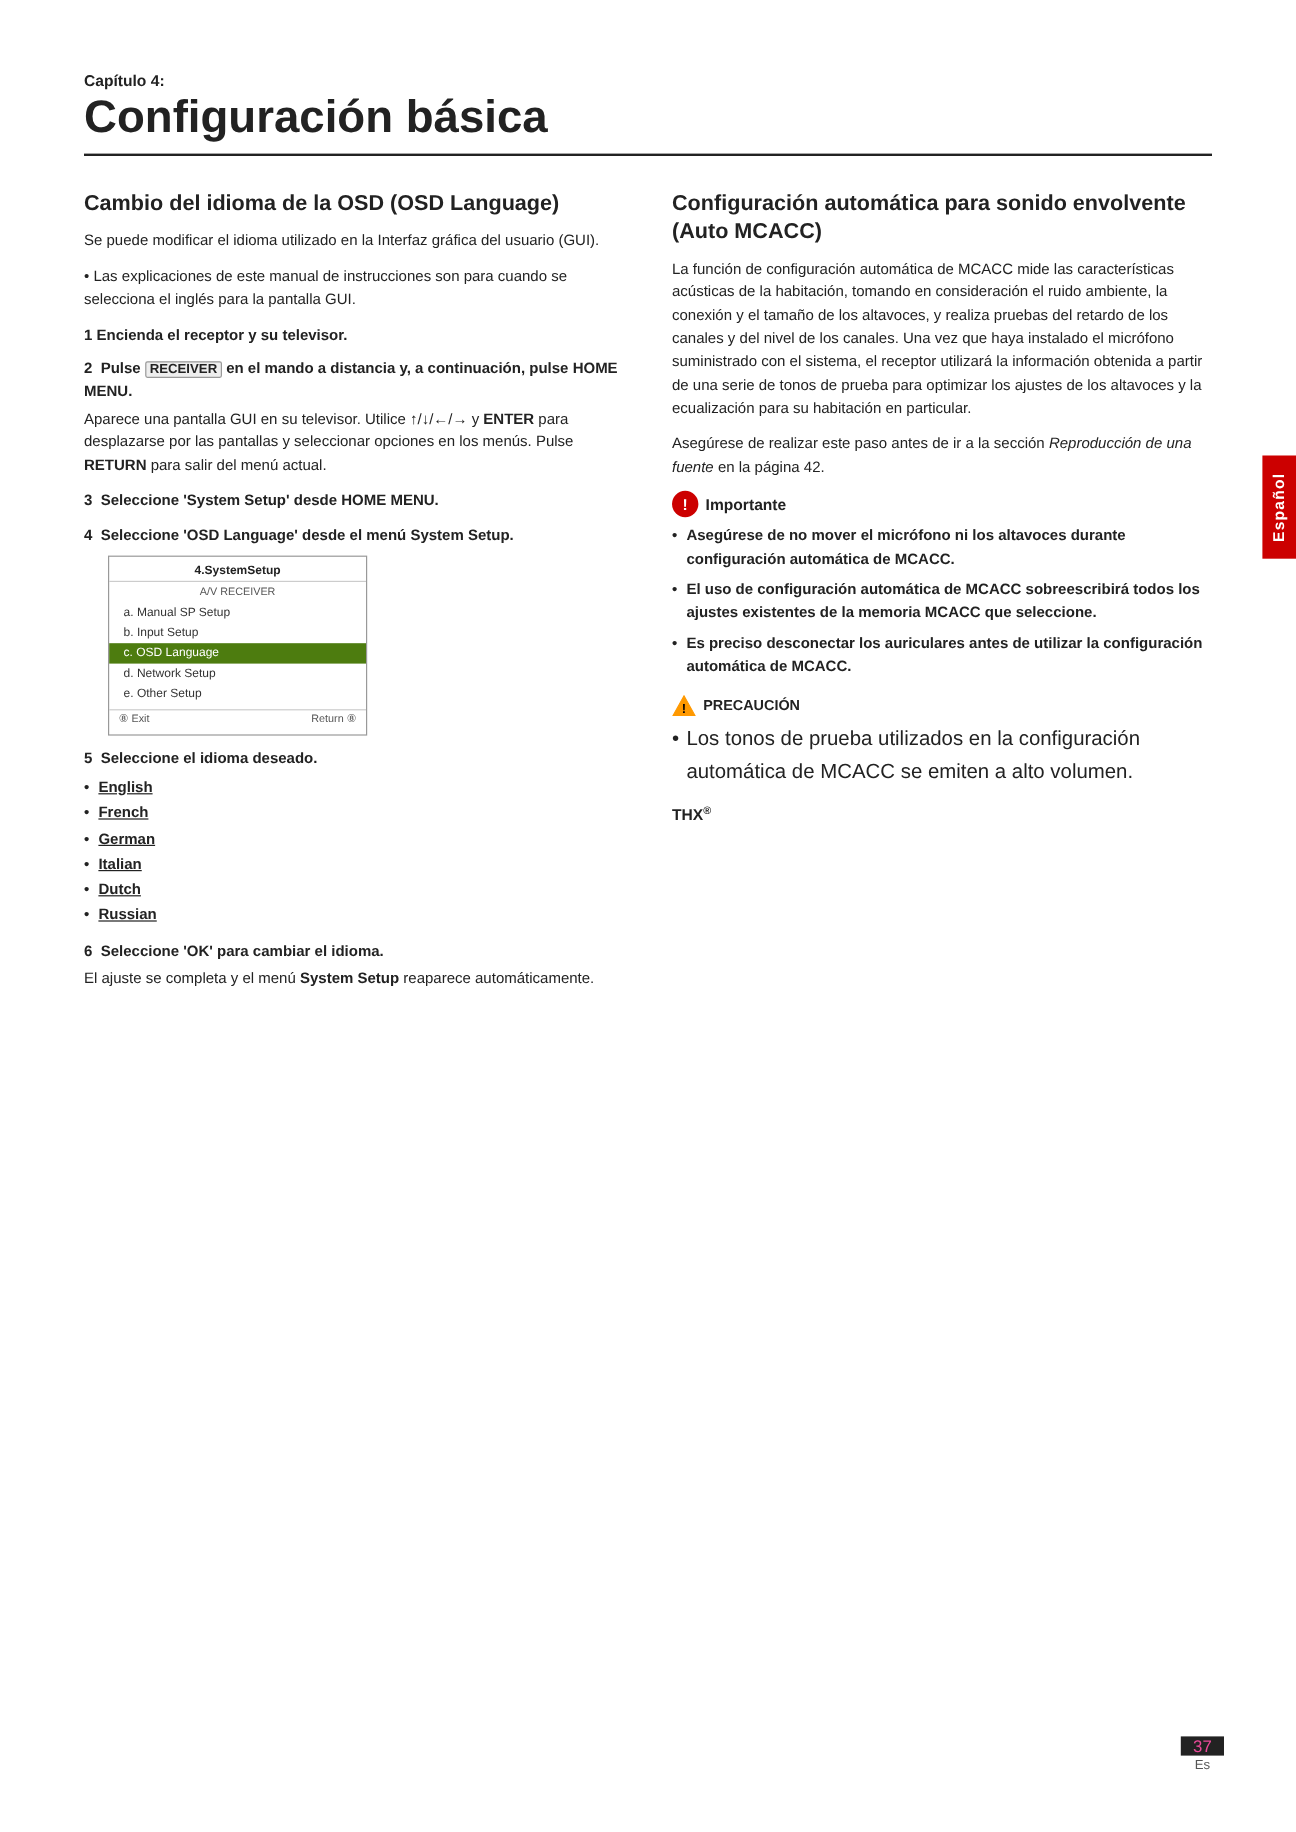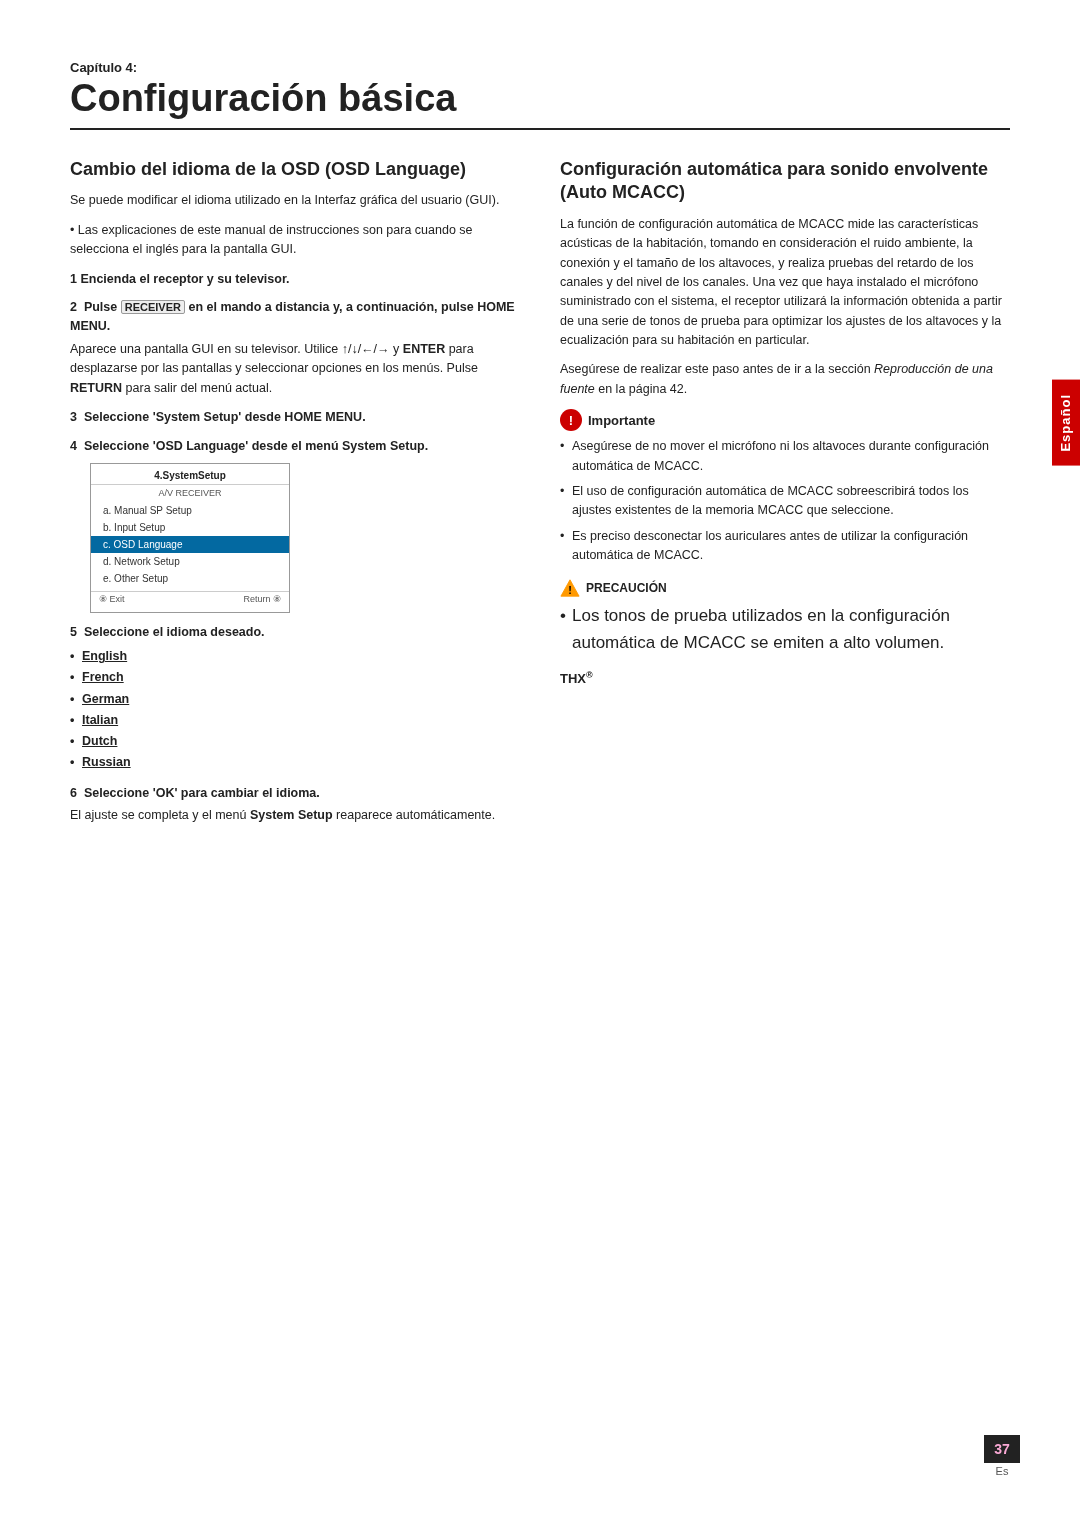--- a/index.html
+++ b/index.html
@@ -95,21 +95,21 @@
     .step-body {
       font-size: 12.5px;
       line-height: 1.55;
       margin-bottom: 6px;
     }
 
     
     .osd-menu-box {
       border: 1px solid #999;
       background: #fff;
-      width: 200px;
+      width: 216px;
       margin: 8px 0 10px 20px;
       padding: 6px 0;
       font-size: 10px;
     }
 
     .osd-menu-title {
       text-align: center;
       font-size: 10px;
       font-weight: bold;
       border-bottom: 1px solid #ccc;
@@ -125,21 +125,21 @@
     }
 
     .osd-menu-item {
       padding: 1px 12px;
       font-size: 10px;
       line-height: 1.5;
       color: #333;
     }
 
     .osd-menu-item.highlighted {
-      background: #0369a1;
+      background: #4d7c0f;
       color: #fff;
     }
 
     .osd-menu-footer {
       display: flex;
       justify-content: space-between;
       padding: 2px 8px;
       border-top: 1px solid #ccc;
       margin-top: 4px;
       font-size: 9px;
@@ -193,20 +193,21 @@
       align-items: center;
       justify-content: center;
       color: #fff;
       font-weight: bold;
       font-size: 13px;
     }
 
     .importante-items {
       list-style: none;
       margin: 0;
+      font-weight: bold;
     }
 
     .importante-items li {
       font-size: 12.5px;
       line-height: 1.55;
       padding-left: 12px;
       position: relative;
       margin-bottom: 6px;
     }
 
@@ -282,25 +283,25 @@
       position: absolute;
       bottom: 50px;
       right: 60px;
       display: flex;
       flex-direction: column;
       align-items: center;
     }
 
     .page-number {
       background: #222;
-      color: #f9a8d4;
+      color: #ec4899;
       font-size: 14px;
-      font-weight: bold;
+      font-weight: normal;
       width: 36px;
-      height: 28px;
+      height: 16px;
       display: flex;
       align-items: center;
       justify-content: center;
     }
 
     .page-lang {
       font-size: 11px;
       color: #555;
       margin-top: 2px;
     }

